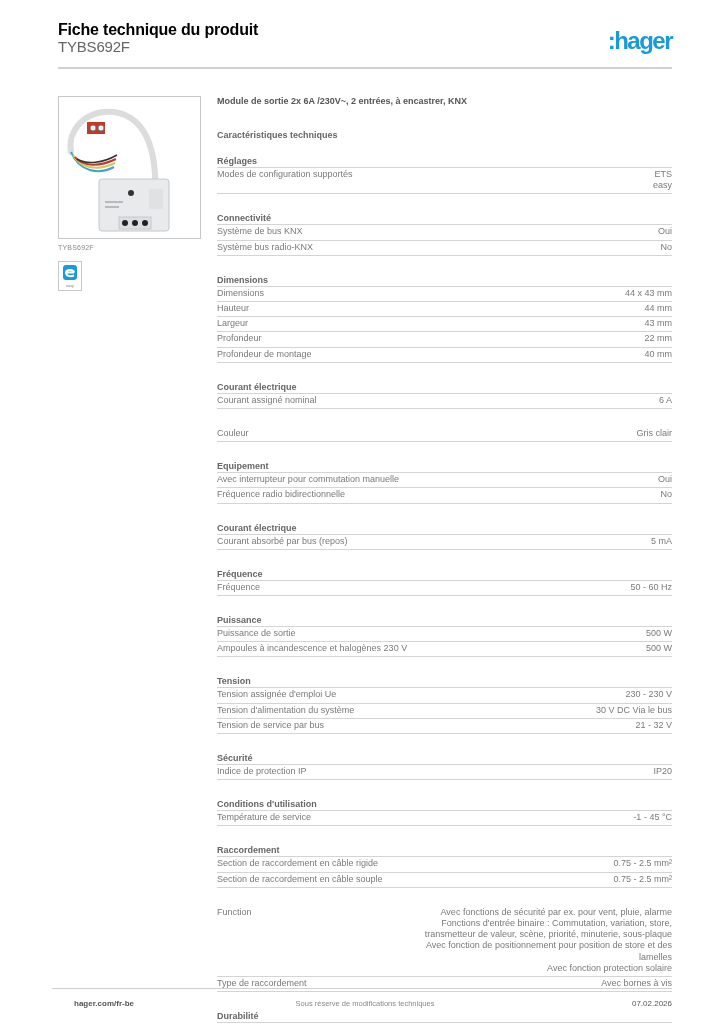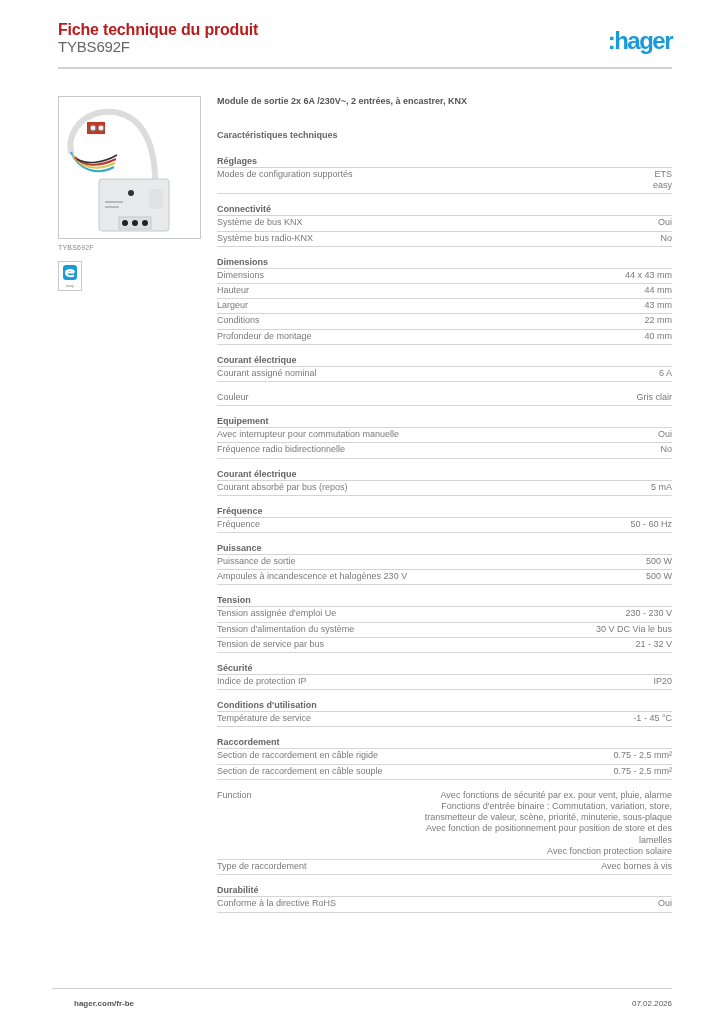--- a/index.html
+++ b/index.html
@@ -1,33 +1,33 @@
 <!DOCTYPE html>
 <html><head>
 <meta charset="utf-8">
 <style>
   * { margin: 0; padding: 0; box-sizing: border-box; }
   html, body { width: 724px; height: 1024px; background: #ffffff; overflow: hidden; }
   body { font-family: "Liberation Sans", sans-serif; color: #6e6e6e; position: relative; }
 
   .header { position: absolute; left: 58px; top: 21px; width: 614px; height: 48px; }
-  .doc-title { position: absolute; left: 0; top: 0; font-size: 16px; font-weight: bold; color: #b91c1c; letter-spacing: -0.2px; text-align: center; }
+  .doc-title { position: absolute; left: 0; top: 0; font-size: 16px; font-weight: bold; color: #000000; letter-spacing: -0.2px; text-align: center; }
   .doc-subtitle { position: absolute; left: 0; top: 17px; font-size: 15px; color: #666666; letter-spacing: -0.2px; }
   .logo { position: absolute; right: 0; top: 6px; font-size: 24px; font-weight: bold; color: #1a9ad9; letter-spacing: -1.5px; }
   .logo .colon { font-size: 24px; }
   .header-rule { position: absolute; left: 58px; top: 67px; width: 614px; height: 2px; background: #d2d2d2; }
 
   .product-image { position: absolute; left: 58px; top: 96px; width: 143px; height: 143px; border: 1px solid #c8c8c8; background: #fff; overflow: hidden; }
   .image-caption { position: absolute; left: 58px; top: 244px; font-size: 7px; color: #8a8a8a; letter-spacing: 0.2px; }
   .easy-badge { position: absolute; left: 58px; top: 261px; width: 24px; height: 30px; border: 1px solid #c8c8c8; background: #fff; }
 
   .content { position: absolute; left: 217px; top: 96px; width: 455px; }
   .product-desc { font-size: 9px; font-weight: bold; color: #555; height: 14px; line-height: 10px; }
   .tech-title { margin-top: 20px; font-size: 9px; font-weight: bold; color: #666; height: 25px; line-height: 10px; }
-  .section { margin-bottom: 9px; }
+  .section { margin-bottom: 18px; }
   .section-title { font-size: 9px; font-weight: bold; color: #666; line-height: 11px; height: 13px; padding-top: 1px; border-bottom: 1px solid #d4d4d4; }
   .row { display: flex; justify-content: space-between; align-items: flex-start; font-size: 9px; color: #7a7a7a; line-height: 11.2px; padding-top: 1px; padding-bottom: 2px; border-bottom: 1px solid #d4d4d4; }
   .row .label { flex: 0 0 auto; white-space: nowrap; }
   .row .value { text-align: right; white-space: pre-line; }
   .row .value.wide { max-width: 255px; }
 
   .footer-rule { position: absolute; left: 52px; top: 988px; width: 620px; height: 1px; background: #cfcfcf; }
   .footer { position: absolute; left: 58px; top: 999px; width: 614px; height: 12px; font-size: 8px; }
   .footer-left { position: absolute; left: 0; top: 0; font-weight: bold; color: #555; padding-left: 16px; }
   .footer-center { position: absolute; left: 0; right: 0; top: 0; text-align: center; color: #8a8a8a; font-size: 7.5px; }
@@ -108,21 +108,21 @@
         </div>
         <div class="row">
           <span class="label">Hauteur</span>
           <span class="value">44 mm</span>
         </div>
         <div class="row">
           <span class="label">Largeur</span>
           <span class="value">43 mm</span>
         </div>
         <div class="row">
-          <span class="label">Conditions</span>
+          <span class="label">Profondeur</span>
           <span class="value">22 mm</span>
         </div>
         <div class="row">
           <span class="label">Profondeur de montage</span>
           <span class="value">40 mm</span>
         </div>
       </div>
       <div class="section">
         <div class="section-title">Courant électrique</div>
         <div class="row">
@@ -231,14 +231,15 @@
           <span class="label">Conforme à la directive RoHS</span>
           <span class="value">Oui</span>
         </div>
       </div>
     </div>
 </div>
 
 <div class="footer-rule"></div>
 <div class="footer">
   <div class="footer-left">hager.com/fr-be</div>
+  <div class="footer-center">Sous réserve de modifications techniques</div>
   <div class="footer-right">07.02.2026</div>
 </div>
 
 </body></html>

